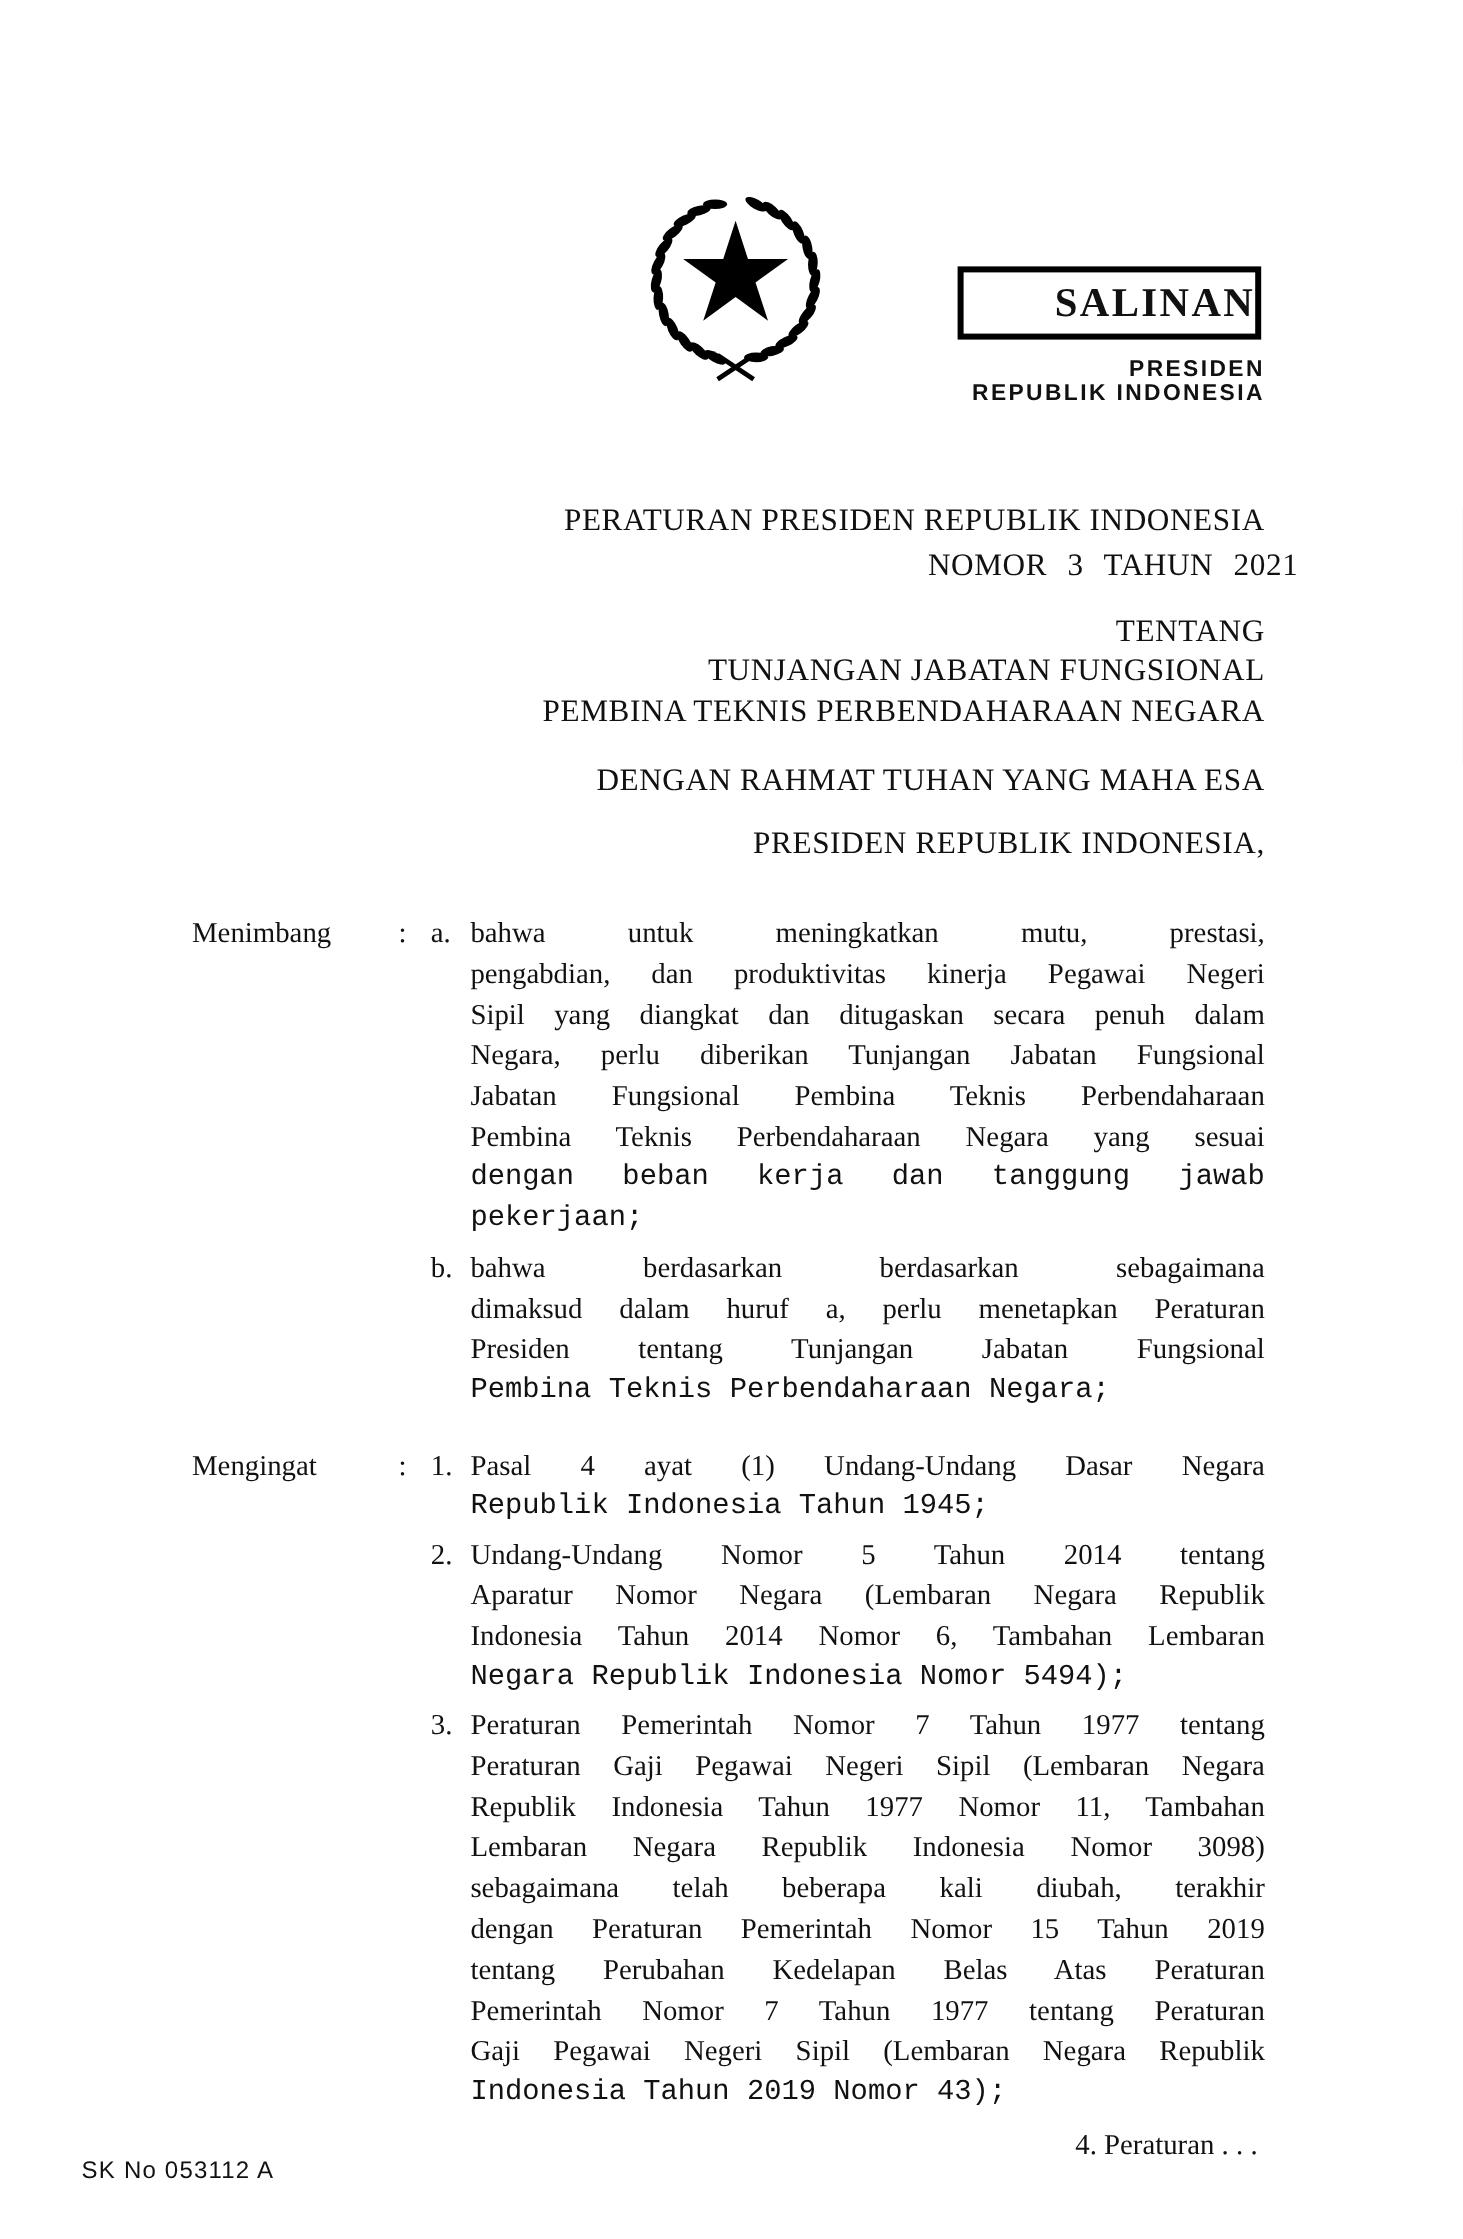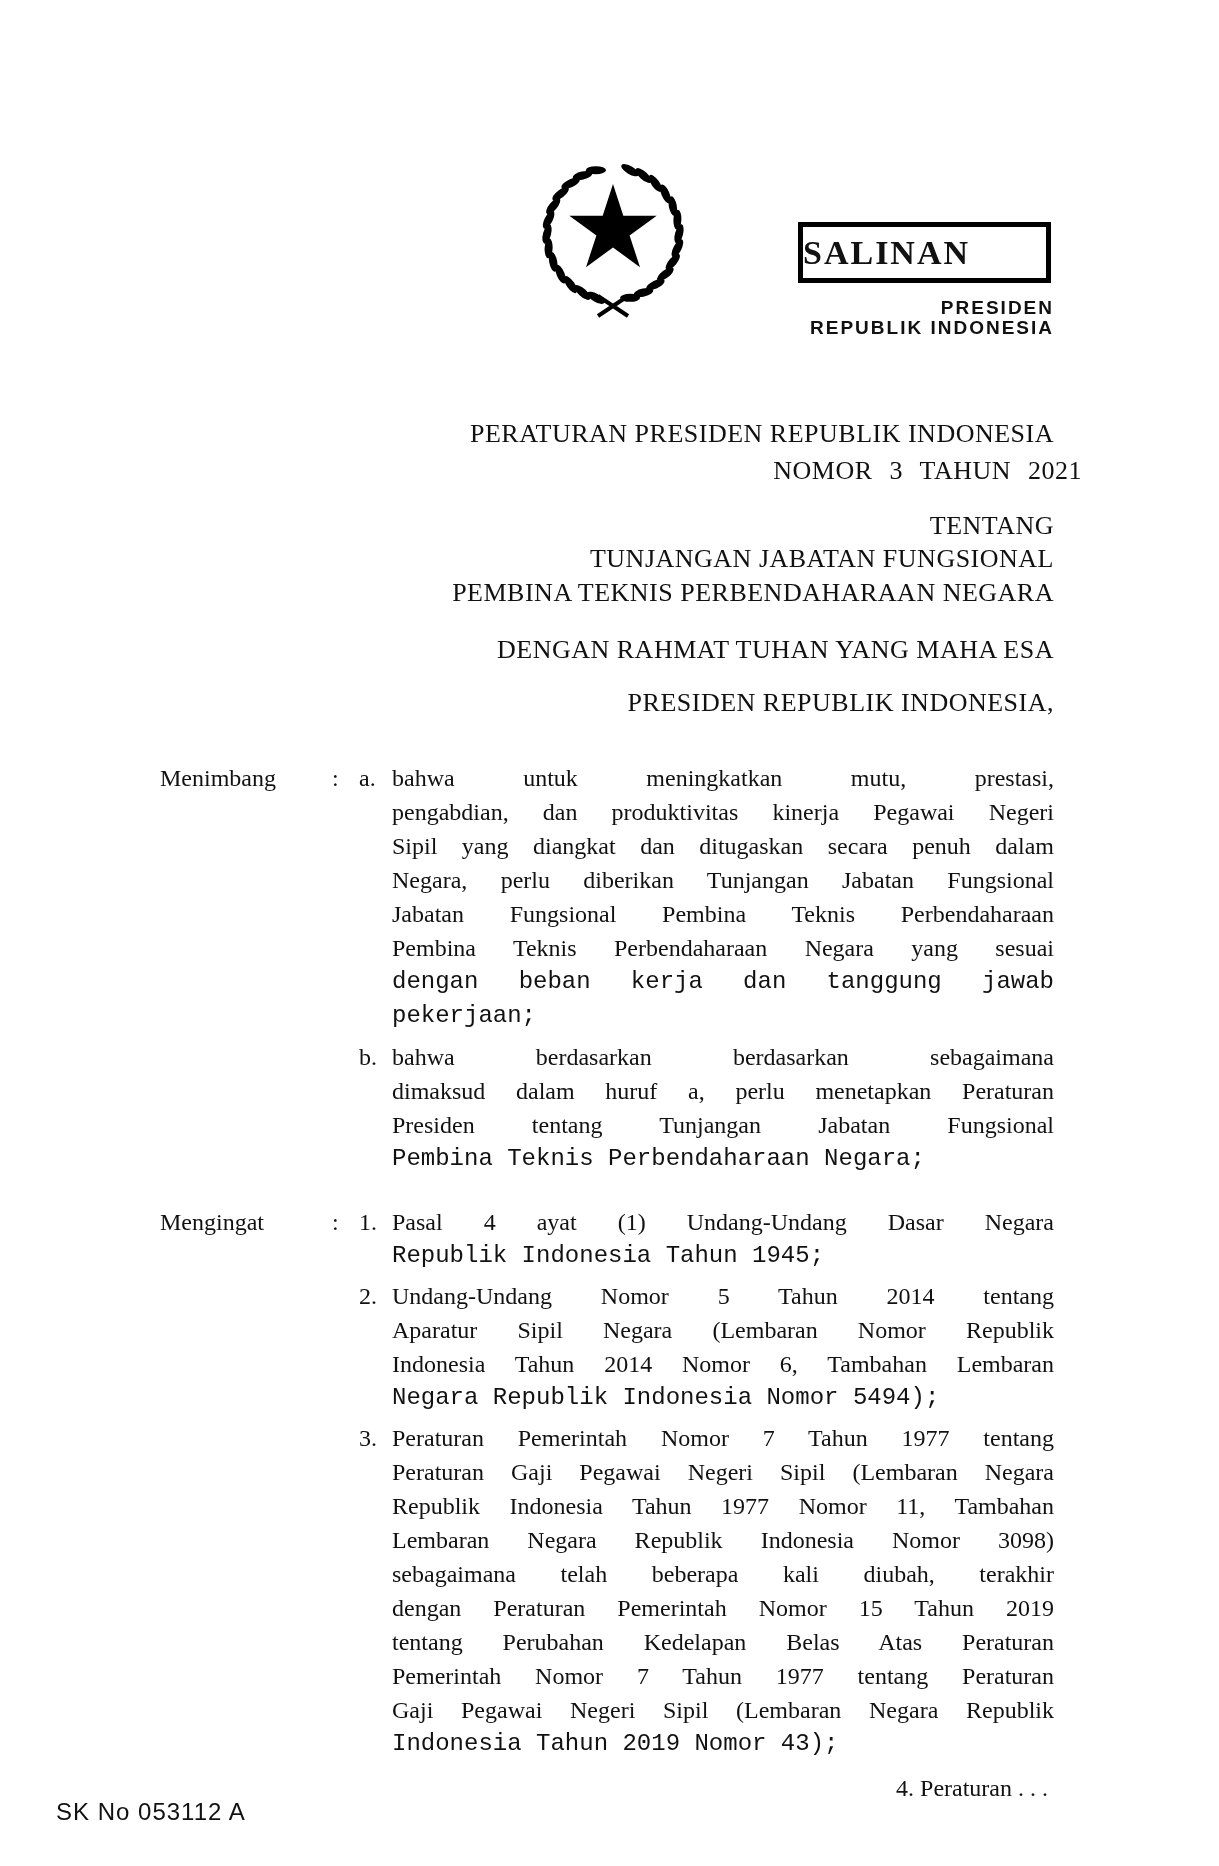--- a/index.html
+++ b/index.html
@@ -10,21 +10,21 @@
     background:#ffffff;
     color:#111;
     font-family:"Liberation Serif", serif;
     overflow:hidden;
   }
   
   .emblem{position:absolute;left:528px;top:150px;width:170px;height:170px;}
   .salinan-box{
     position:absolute;left:798px;top:222px;width:253px;height:61px;
     border:5px solid #000;box-sizing:border-box;
-    display:flex;align-items:center;justify-content:flex-start;
+    display:flex;align-items:center;justify-content:flex-end;
     font-family:"Liberation Serif", serif;
     font-weight:bold;font-size:34px;letter-spacing:2px;
   }
   
   .content{
     position:absolute;left:160px;top:0;width:894px;
   }
   .center{text-align:right;}
   .presiden-hdr{
     padding-top:298px;
@@ -56,23 +56,23 @@
   .row-m3{margin-top:6px;}
   .cell{white-space:nowrap;}
   .jline{text-align:justify;text-align-last:justify;}
   .jline.last{text-align-last:left;font-family:Liberation Mono, monospace;}
   
   .catchword{
     font-size:24px;line-height:30px;text-align:right;padding-right:6px;
     margin-top:12px;
   }
   .sk-number{
-    position:absolute;left:56px;top:1798px;
+    position:absolute;left:68px;top:1798px;
     font-family:"Liberation Sans", sans-serif;
-    font-size:24px;letter-spacing:1px;
+    font-size:20px;letter-spacing:1px;
   }
 </style>
 </head>
 <body>
 
 <div class="page">
 
   <div class="emblem">
     <svg id="emblem-svg" viewBox="0 0 170 170" width="170" height="170" xmlns="http://www.w3.org/2000/svg">
       <polygon points="85,34 95.3,65.8 128.7,65.8 101.6,85.4 112,117.2 85,97.5 58,117.2 68.4,85.4 41.3,65.8 74.7,65.8" fill="#000"></polygon>
@@ -161,21 +161,21 @@
           <div class="jline last">Republik Indonesia Tahun 1945;</div>
         </div>
     </div>
 
     <div class="row row-m2">
       <div class="cell"></div>
       <div class="cell"></div>
       <div class="cell">2.</div>
       <div>
           <div class="jline">Undang-Undang Nomor 5 Tahun 2014 tentang</div>
-          <div class="jline">Aparatur Sipil Negara (Lembaran Nomor Republik</div>
+          <div class="jline">Aparatur Nomor Negara (Lembaran Negara Republik</div>
           <div class="jline">Indonesia Tahun 2014 Nomor 6, Tambahan Lembaran</div>
           <div class="jline last">Negara Republik Indonesia Nomor 5494);</div>
         </div>
     </div>
 
     <div class="row row-m3">
       <div class="cell"></div>
       <div class="cell"></div>
       <div class="cell">3.</div>
       <div>

